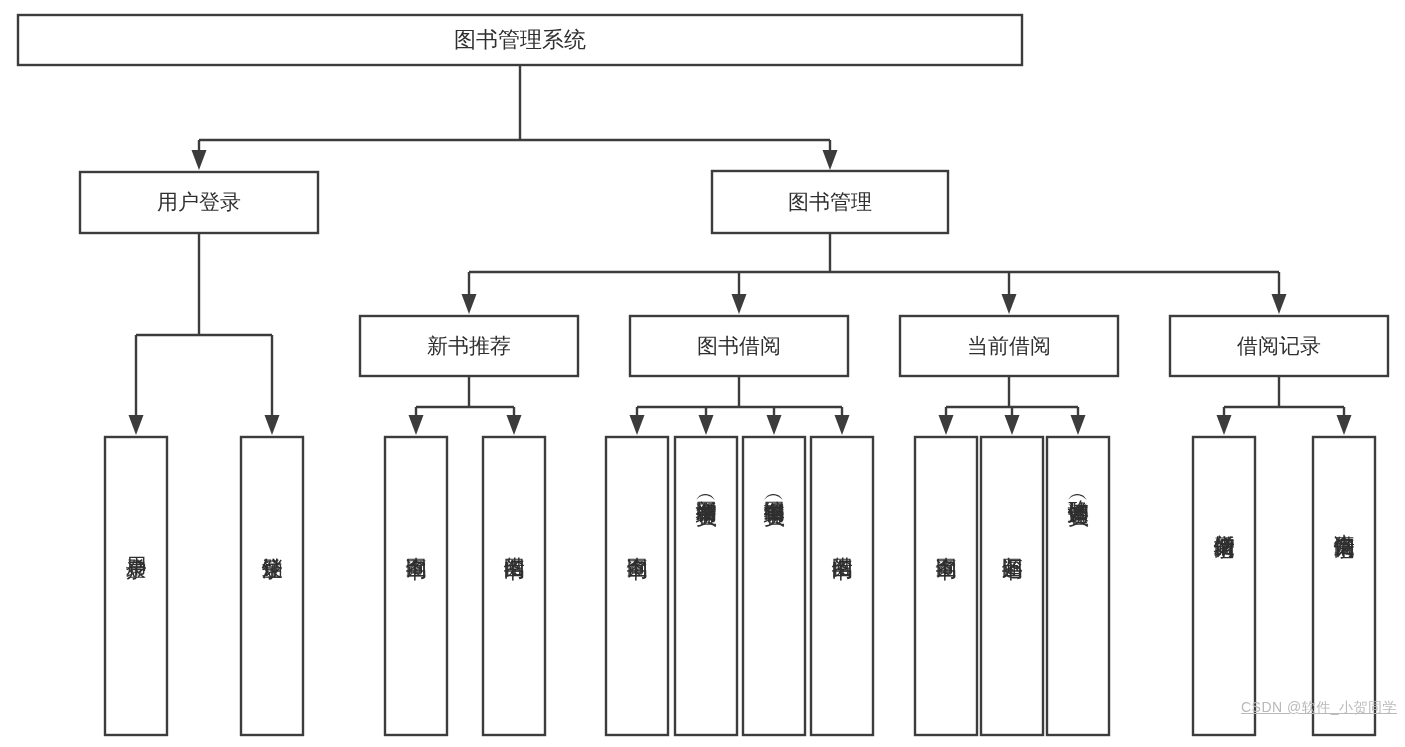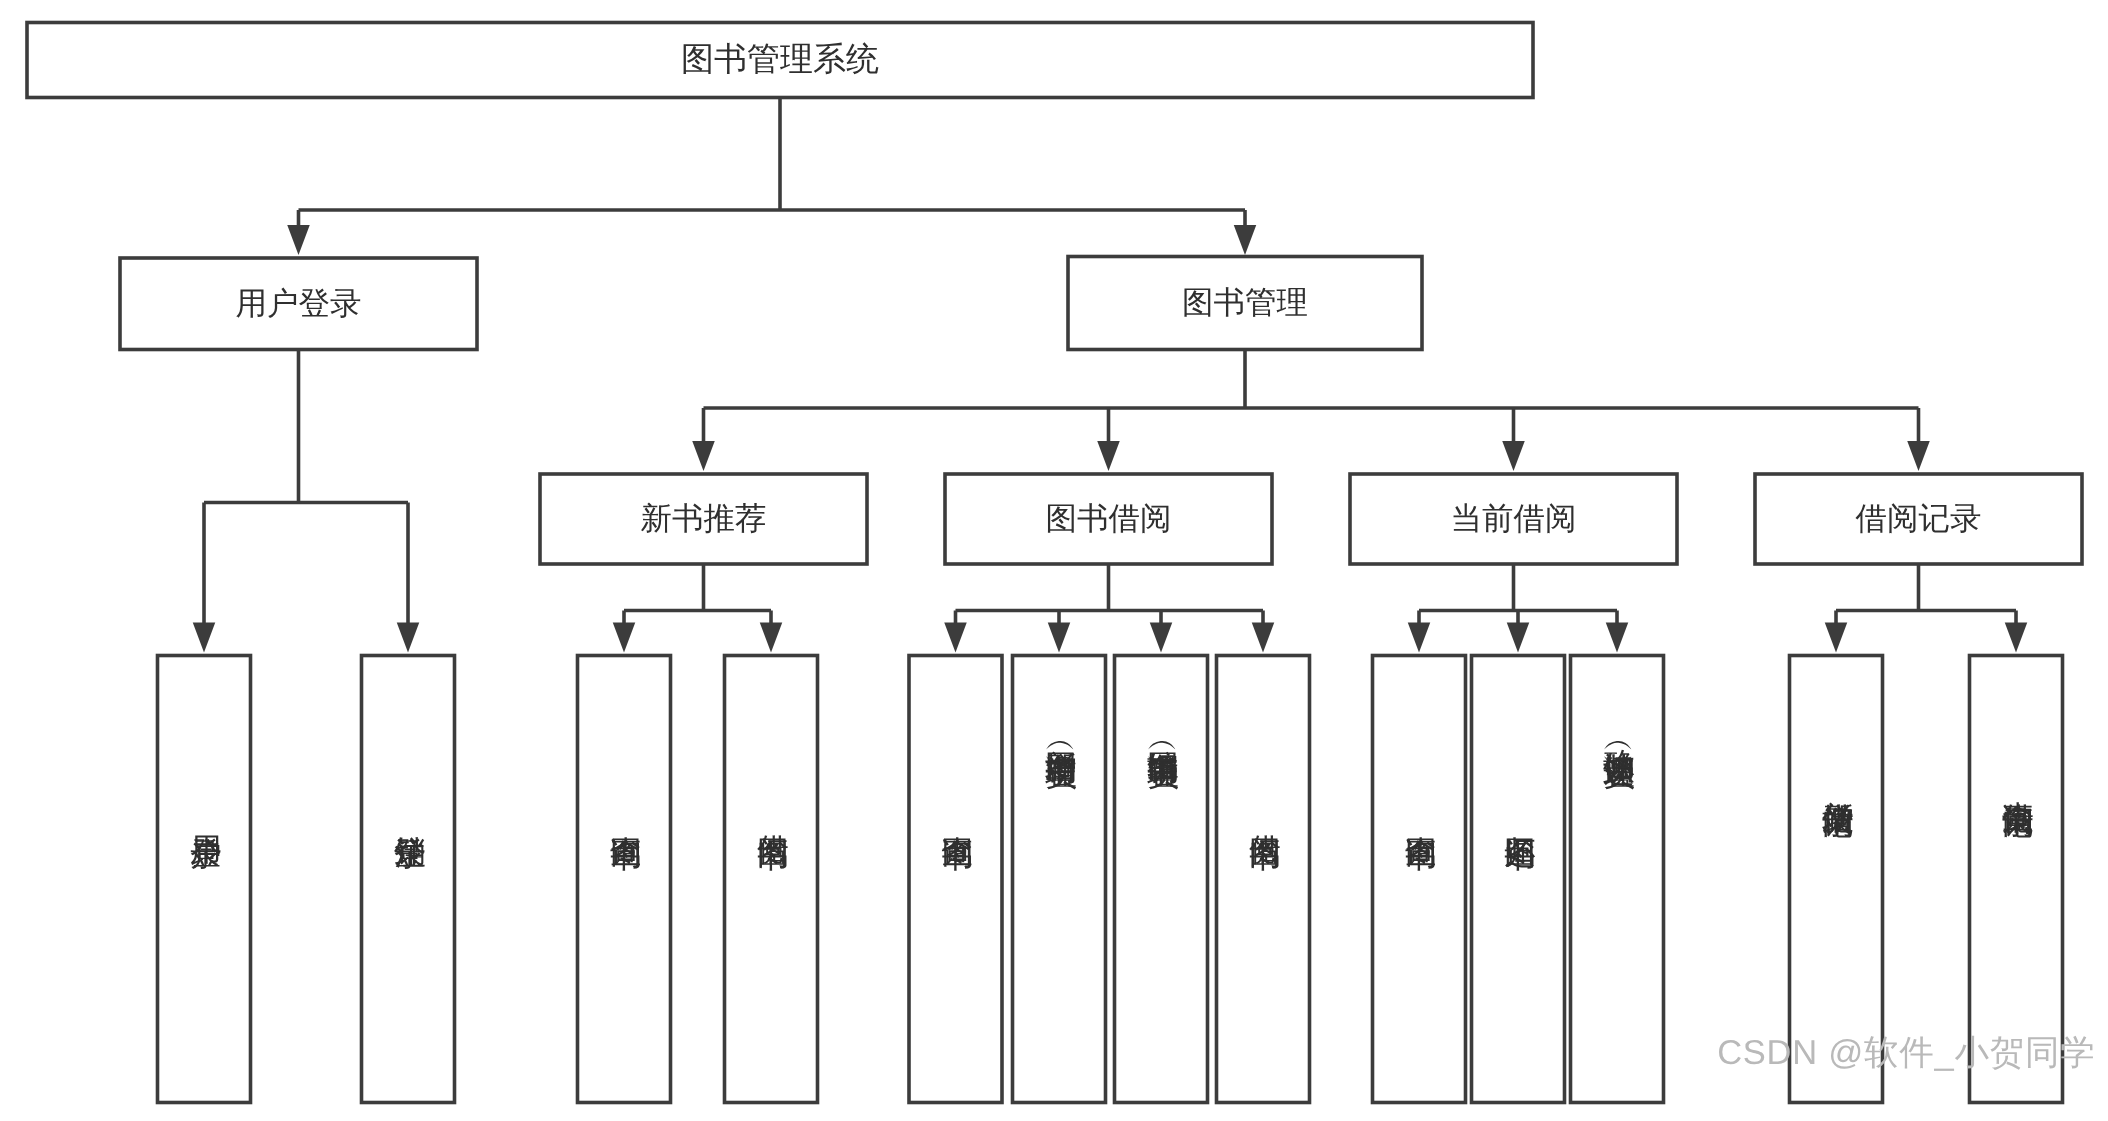--- a/index.html
+++ b/index.html
@@ -26,21 +26,21 @@
   }
   .vert-label{
     writing-mode:vertical-rl;text-orientation:upright;
     font-family:"Liberation Sans","DejaVu Sans",sans-serif;
     font-size:21px;line-height:1.08;color:#2f2f2f;
     letter-spacing:1px;white-space:nowrap;
   }
   .watermark{
     position:absolute;right:8px;bottom:6px;
     font-family:"Liberation Sans","DejaVu Sans",sans-serif;
-    font-size:23px;color:#b9b9b9;letter-spacing:0.5px;white-space:nowrap;
+    font-size:14px;color:#b9b9b9;letter-spacing:0.5px;white-space:nowrap;text-decoration:underline;
   }
 </style>
 </head>
 <body>
 
 <div id="diagram-root">
   <svg id="tree-svg" viewBox="0 0 1405 747">
       <line x1="520" y1="65" x2="520" y2="140" class="edge-line"></line>
       <line x1="199" y1="140" x2="830" y2="140" class="edge-line"></line>
       <line x1="199" y1="140" x2="199" y2="151" class="edge-line"></line>

